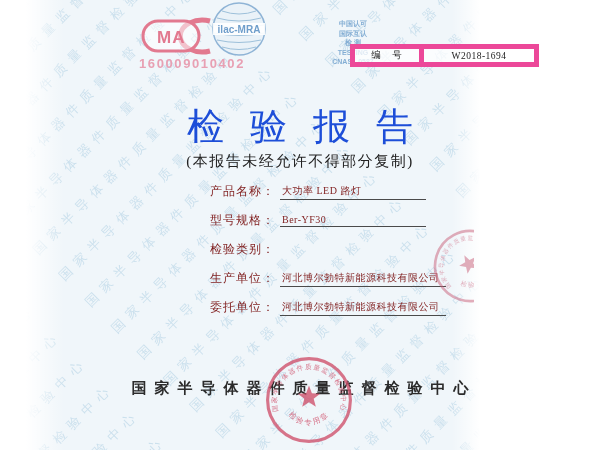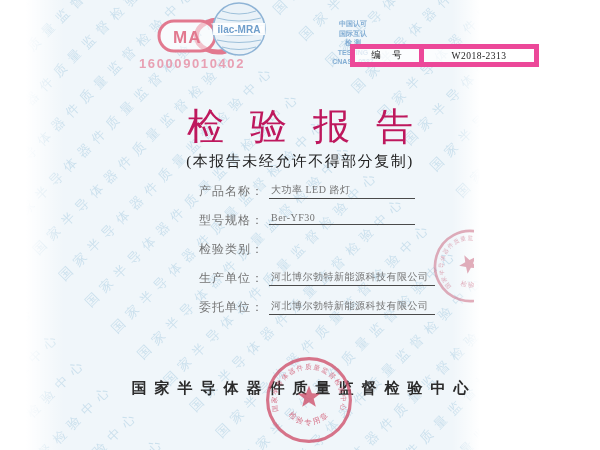--- a/index.html
+++ b/index.html
@@ -8,46 +8,46 @@
   .tint{position:absolute;inset:0;background:#f0f6fa;z-index:0;}
   .wm{position:absolute;left:-200px;top:-280px;width:1100px;height:1100px;
       transform:rotate(-45deg);color:rgba(120,175,208,0.30);font-size:13px;
       letter-spacing:7px;line-height:37px;white-space:nowrap;z-index:1;}
   .edge-fade{position:absolute;inset:0;z-index:2;pointer-events:none;
       background:linear-gradient(90deg,#fff 0px,#fff 26px,rgba(255,255,255,0) 64px,
                  rgba(255,255,255,0) 452px,#fff 480px,#fff 100%);}
   .content{position:absolute;inset:0;z-index:3;}
 
   
-  .cma-wrap{position:absolute;left:152px;top:15px;}
+  .cma-wrap{position:absolute;left:136px;top:15px;}
   .cma-no{position:absolute;left:139px;top:56px;font-family:"Liberation Sans",sans-serif;
       font-size:13px;letter-spacing:1.6px;color:#e8a0b3;font-weight:bold;}
   .ilac-wrap{position:absolute;left:210px;top:0;}
   .cnas-wrap{position:absolute;left:253px;top:31px;}
   .cnas-lines{position:absolute;left:329px;top:19px;width:48px;text-align:center;
       font-family:"Liberation Sans",sans-serif;font-size:7px;line-height:9.5px;
       color:#84aed4;font-weight:bold;}
 
   
   .meta{position:absolute;left:350px;top:44px;border-collapse:collapse;
       font-size:9.5px;color:#222;}
   .meta td{border:5px solid #ec4899;height:13px;padding:0 12px;text-align:center;
       background:rgba(255,255,255,0.75);}
   .meta td.lab{width:40px;letter-spacing:1px;}
   .meta td.val{width:86px;letter-spacing:0.5px;}
 
   
   .title{position:absolute;left:0;right:0;top:102px;text-align:center;
-      font-size:37px;color:#be185d;letter-spacing:26px;padding-left:26px;font-weight:500;}
+      font-size:37px;color:#1d4ed8;letter-spacing:26px;padding-left:26px;font-weight:500;}
   .subtitle{position:absolute;left:0;right:0;top:152px;text-align:center;
       font-size:15px;color:#222;letter-spacing:1.5px;}
 
   
-  .row{position:absolute;left:199px;display:flex;align-items:flex-start;
-      font-size:12px;color:#737373;}
+  .row{position:absolute;left:210px;display:flex;align-items:center;
+      font-size:12px;color:#7f1d1d;}
   .row .lab{letter-spacing:1px;white-space:nowrap;}
   .row .val{margin-left:5px;min-width:138px;border-bottom:1px solid #4a4a4a;
       padding:0 6px 1px 2px;font-size:10px;white-space:nowrap;letter-spacing:0.5px;}
 
   
   .footer{position:absolute;left:0;right:0;top:379px;text-align:center;font-size:15px;
       font-weight:bold;color:#2b2b2b;letter-spacing:8px;padding-left:8px;}
 
   
   .stamp-main{position:absolute;left:264px;top:355px;width:90px;height:90px;
@@ -128,21 +128,21 @@
       <div>国际互认</div>
       <div>检 测</div>
       <div>TESTING</div>
       <div>CNASL 0587</div>
     </div>
 
     <table class="meta">
       <tbody>
           <tr>
         <td class="lab">编　号</td>
-        <td class="val">W2018-2313</td>
+        <td class="val">W2018-1694</td>
       </tr>
     </tbody>
       </table>
 
     <div class="title">检验报告</div>
     <div class="subtitle">(本报告未经允许不得部分复制)</div>
 
     <div class="row" style="top:183px">
       <span class="lab">产品名称：</span>
       <span class="val">大功率 LED 路灯</span>

